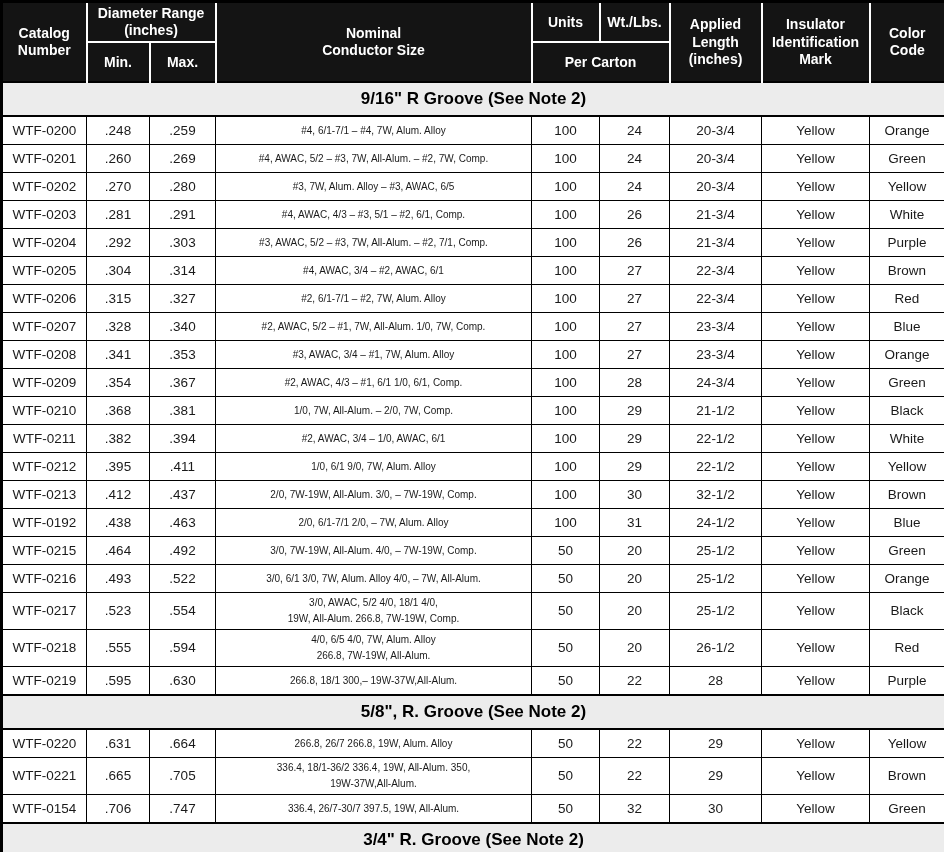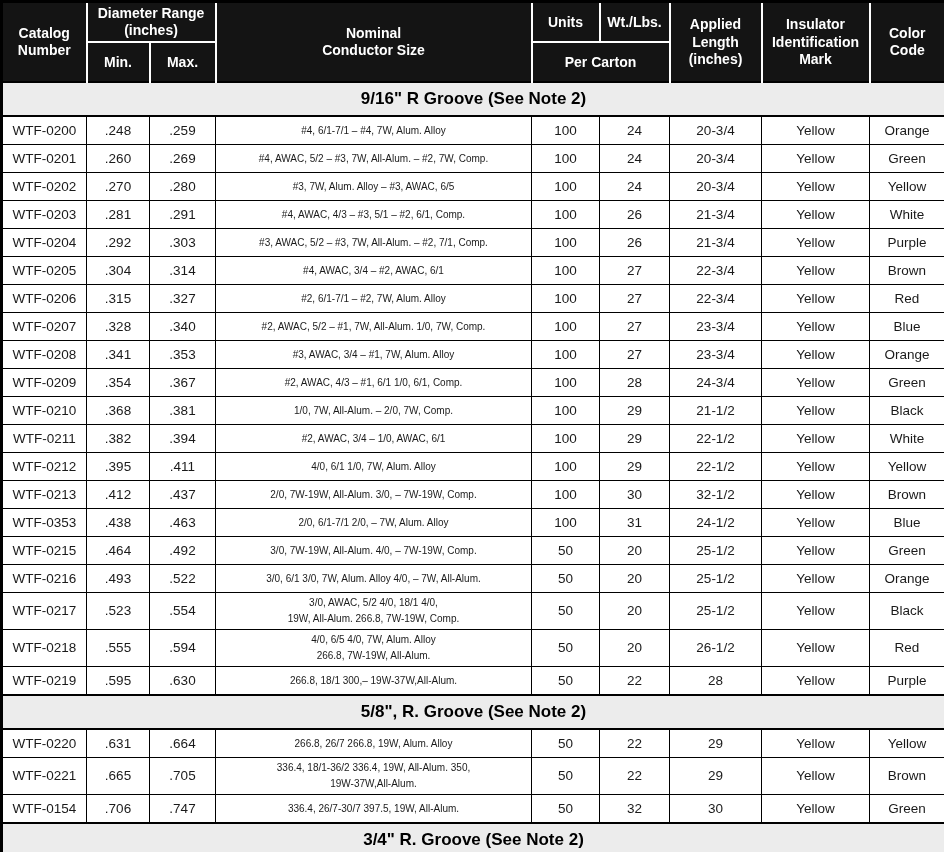--- a/index.html
+++ b/index.html
@@ -236,40 +236,40 @@
         <td>100</td>
         <td>29</td>
         <td>22-1/2</td>
         <td>Yellow</td>
         <td>White</td>
       </tr>
       <tr>
         <td>WTF-0212</td>
         <td>.395</td>
         <td>.411</td>
-        <td class="conductor">4/0, 6/1 1/0, 7W, Alum. Alloy</td>
+        <td class="conductor">1/0, 6/1 9/0, 7W, Alum. Alloy</td>
         <td>100</td>
         <td>29</td>
         <td>22-1/2</td>
         <td>Yellow</td>
         <td>Yellow</td>
       </tr>
       <tr>
         <td>WTF-0213</td>
         <td>.412</td>
         <td>.437</td>
         <td class="conductor">2/0, 7W-19W, All-Alum. 3/0, – 7W-19W, Comp.</td>
         <td>100</td>
         <td>30</td>
         <td>32-1/2</td>
         <td>Yellow</td>
         <td>Brown</td>
       </tr>
       <tr>
-        <td>WTF-0353</td>
+        <td>WTF-0192</td>
         <td>.438</td>
         <td>.463</td>
         <td class="conductor">2/0, 6/1-7/1 2/0, – 7W, Alum. Alloy</td>
         <td>100</td>
         <td>31</td>
         <td>24-1/2</td>
         <td>Yellow</td>
         <td>Blue</td>
       </tr>
       <tr>

